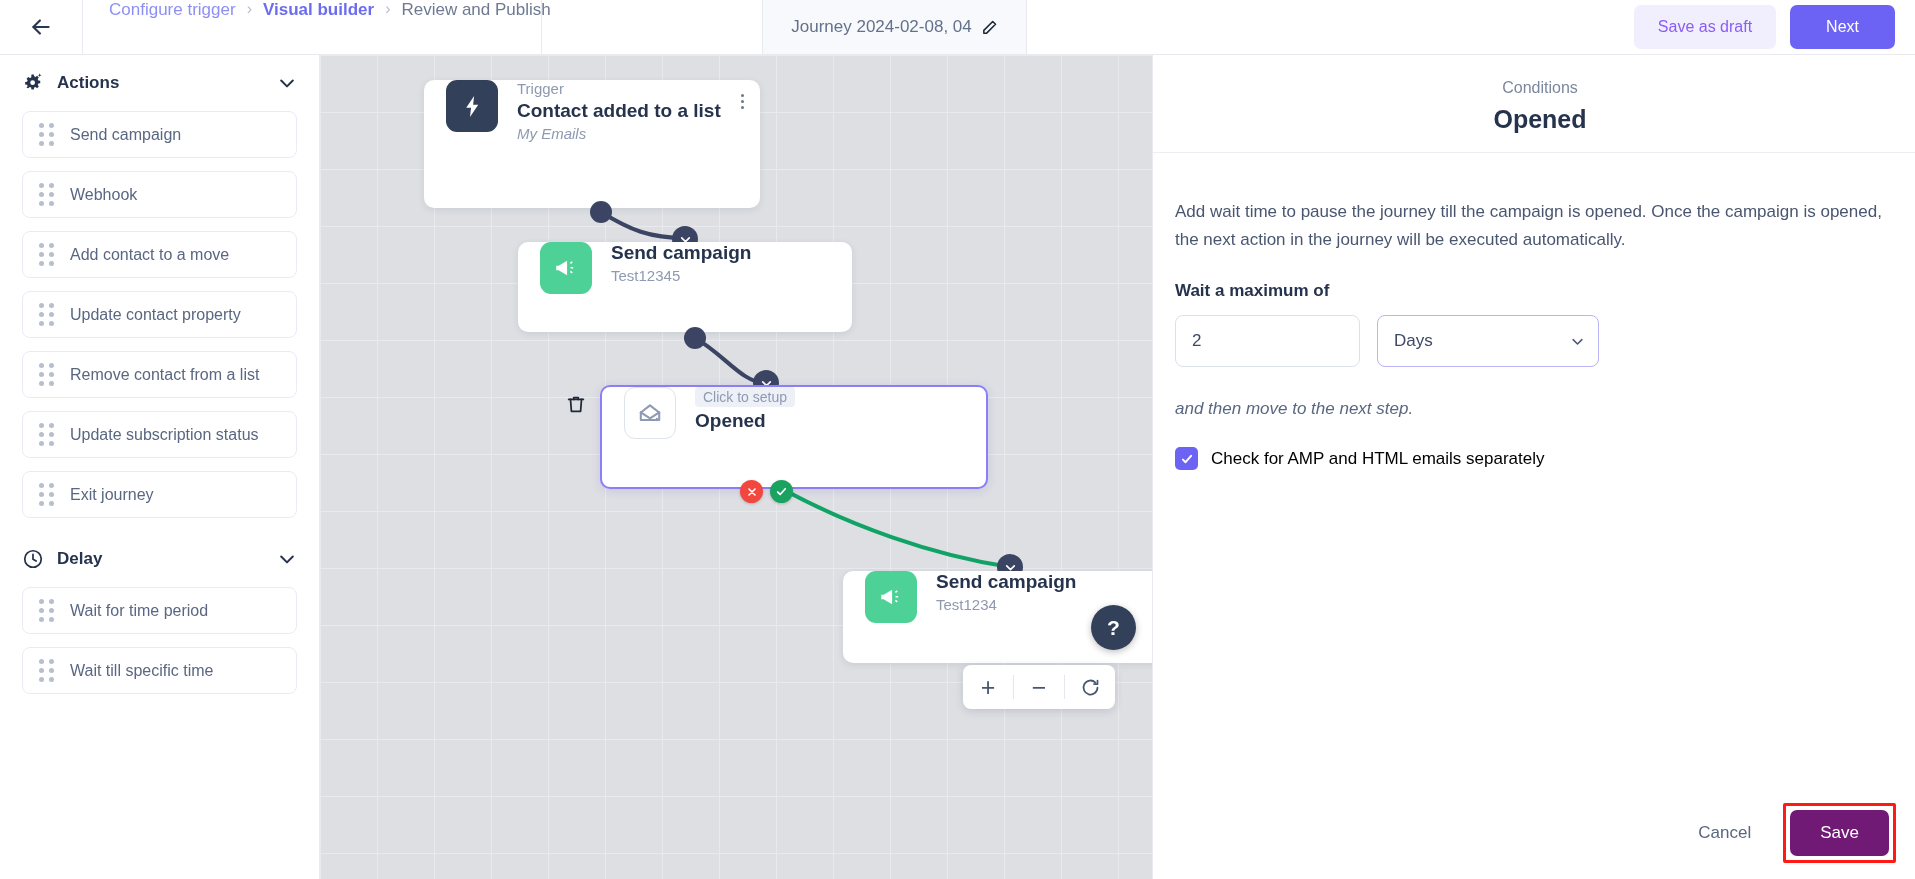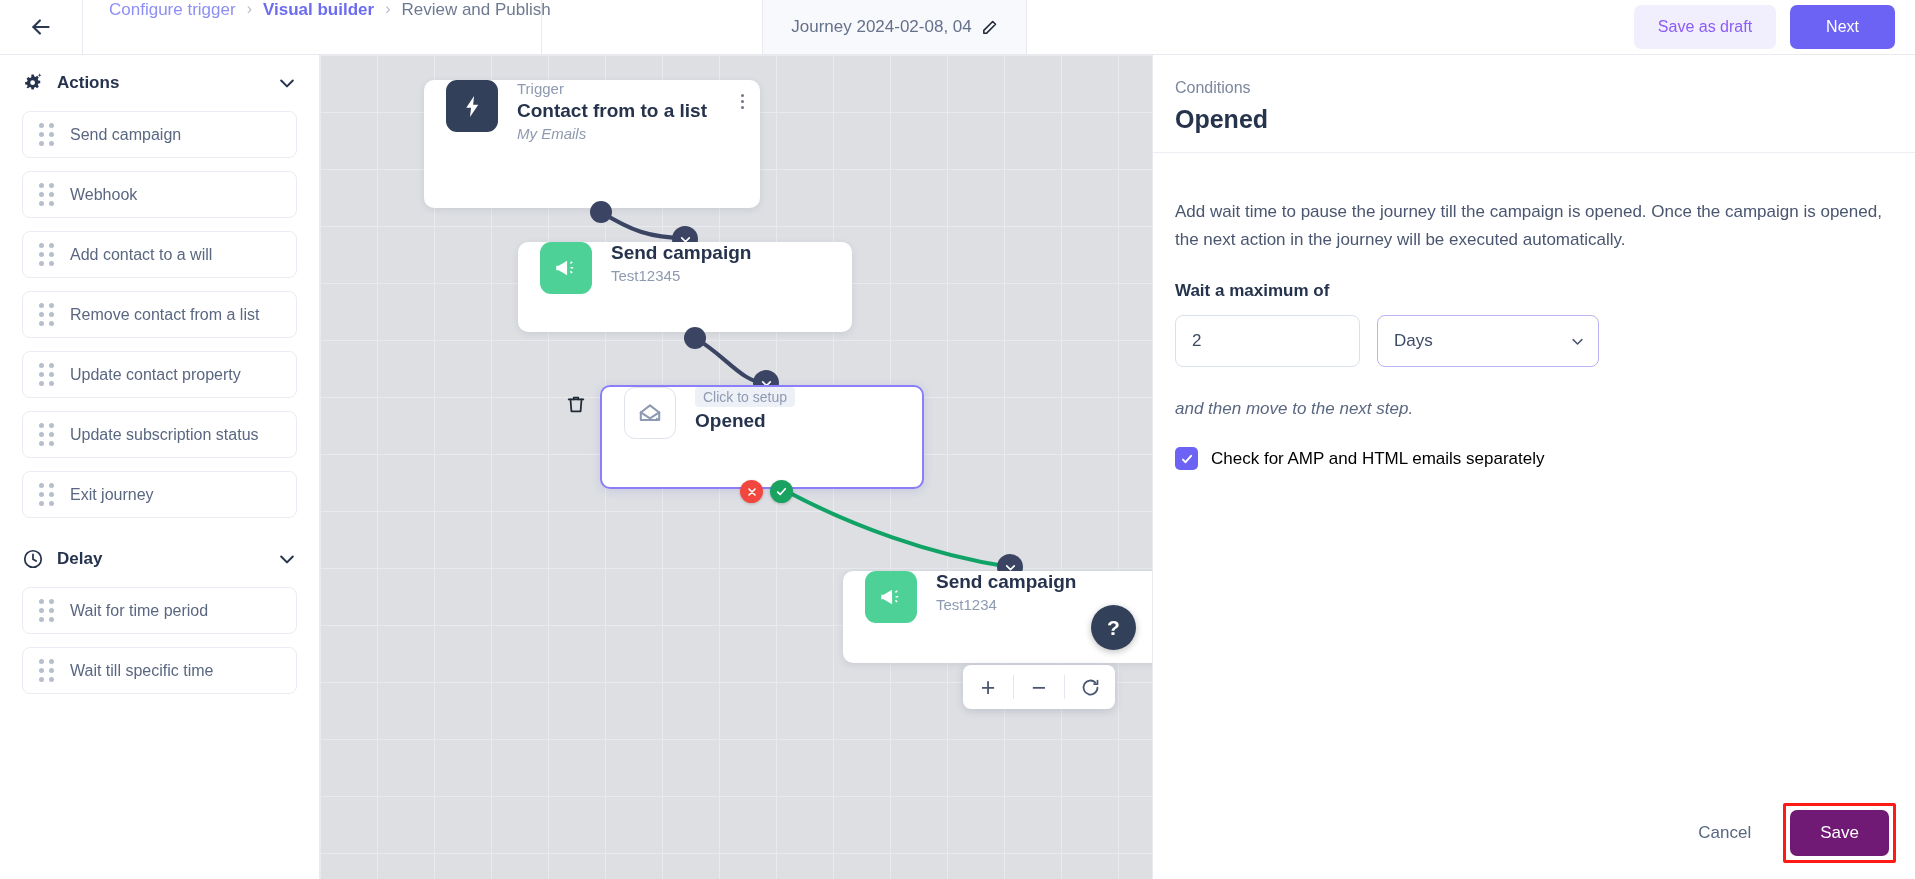--- a/index.html
+++ b/index.html
@@ -110,21 +110,21 @@
   .node-sub.ital { font-style: italic; }
   .kebab {
     position: absolute; right: 16px; top: 14px;
     display: flex; flex-direction: column; gap: 3px; cursor: pointer;
   }
   .kebab i { width: 3px; height: 3px; border-radius: 50%; background: #6b7689; display:block; }
 
   #node-trigger { left: 104px; top: 25px; width: 336px; height: 128px; }
   #node-campaign1 { left: 198px; top: 187px; width: 334px; height: 90px; }
   #node-opened {
-    left: 280px; top: 330px; width: 324px; height: 104px;
+    left: 280px; top: 330px; width: 388px; height: 104px;
     border: 2px solid #8b7ef8; box-shadow: 0 2px 10px rgba(90,80,200,.16);
   }
   #node-campaign2 { left: 523px; top: 516px; width: 334px; height: 92px; }
 
   .badge-setup {
     display: inline-block; background: #eef0f7; color: #8e9ab1;
     font-size: 14px; padding: 2px 8px; border-radius: 4px;
   }
 
   .dot-src {
@@ -167,21 +167,21 @@
     display: flex; align-items: center; justify-content: center;
   }
   .zoom-div { width: 1px; height: 24px; background: #e4e7ee; }
 
   
   .panel {
     position: absolute; left: 1152px; top: 55px; width: 763px; height: 824px;
     background: #ffffff; border-left: 1px solid #e8eaf0;
   }
   .panel-head {
-    padding: 24px 22px 18px 22px; border-bottom: 1px solid #eceef4;
+    padding: 24px 22px 18px 34px; border-bottom: 1px solid #eceef4; text-align: center;
   }
   .panel-kicker { font-size: 16px; color: #7b879d; margin-bottom: 8px; }
   .panel-title { font-size: 25px; font-weight: bold; color: #26334d; }
   .panel-body { padding: 28px 22px 0 22px; }
   .panel-desc {
     font-size: 17px; line-height: 1.62; color: #4a5670; max-width: 735px;
   }
   .field-label {
     font-size: 17px; font-weight: bold; color: #26334d; margin: 28px 0 14px 0;
   }
@@ -299,43 +299,43 @@
   </div>
   <div class="palette-item">
     <span class="dots">
         <i></i>
         <i></i>
         <i></i>
         <i></i>
         <i></i>
         <i></i>
       </span>
-    <span>Add contact to a will</span>
+    <span>Add contact to a move</span>
+  </div>
+  <div class="palette-item">
+    <span class="dots">
+        <i></i>
+        <i></i>
+        <i></i>
+        <i></i>
+        <i></i>
+        <i></i>
+      </span>
+    <span>Update contact property</span>
   </div>
   <div class="palette-item">
     <span class="dots">
         <i></i>
         <i></i>
         <i></i>
         <i></i>
         <i></i>
         <i></i>
       </span>
     <span>Remove contact from a list</span>
-  </div>
-  <div class="palette-item">
-    <span class="dots">
-        <i></i>
-        <i></i>
-        <i></i>
-        <i></i>
-        <i></i>
-        <i></i>
-      </span>
-    <span>Update contact property</span>
   </div>
   <div class="palette-item">
     <span class="dots">
         <i></i>
         <i></i>
         <i></i>
         <i></i>
         <i></i>
         <i></i>
       </span>
@@ -397,21 +397,21 @@
   </svg>
 
   <div class="node" id="node-trigger">
     <div class="node-ico ico-trigger">
       <svg viewBox="0 0 24 24" width="25" height="25" fill="#ffffff">
         <path d="M13.5 2L6 13.2h4.6L9.6 22l7.9-11.6h-4.9z"></path>
       </svg>
     </div>
     <div class="node-text">
       <span class="node-kicker">Trigger</span>
-      <span class="node-title">Contact from to a list</span>
+      <span class="node-title">Contact added to a list</span>
       <span class="node-sub ital">My Emails</span>
     </div>
     <span class="kebab">
         <i></i>
         <i></i>
         <i></i>
       </span>
   </div>
   <div class="dot-src" style="left:270px;top:146px;"></div>
   <div class="chip-chev" style="left:352px;top:171px;">

